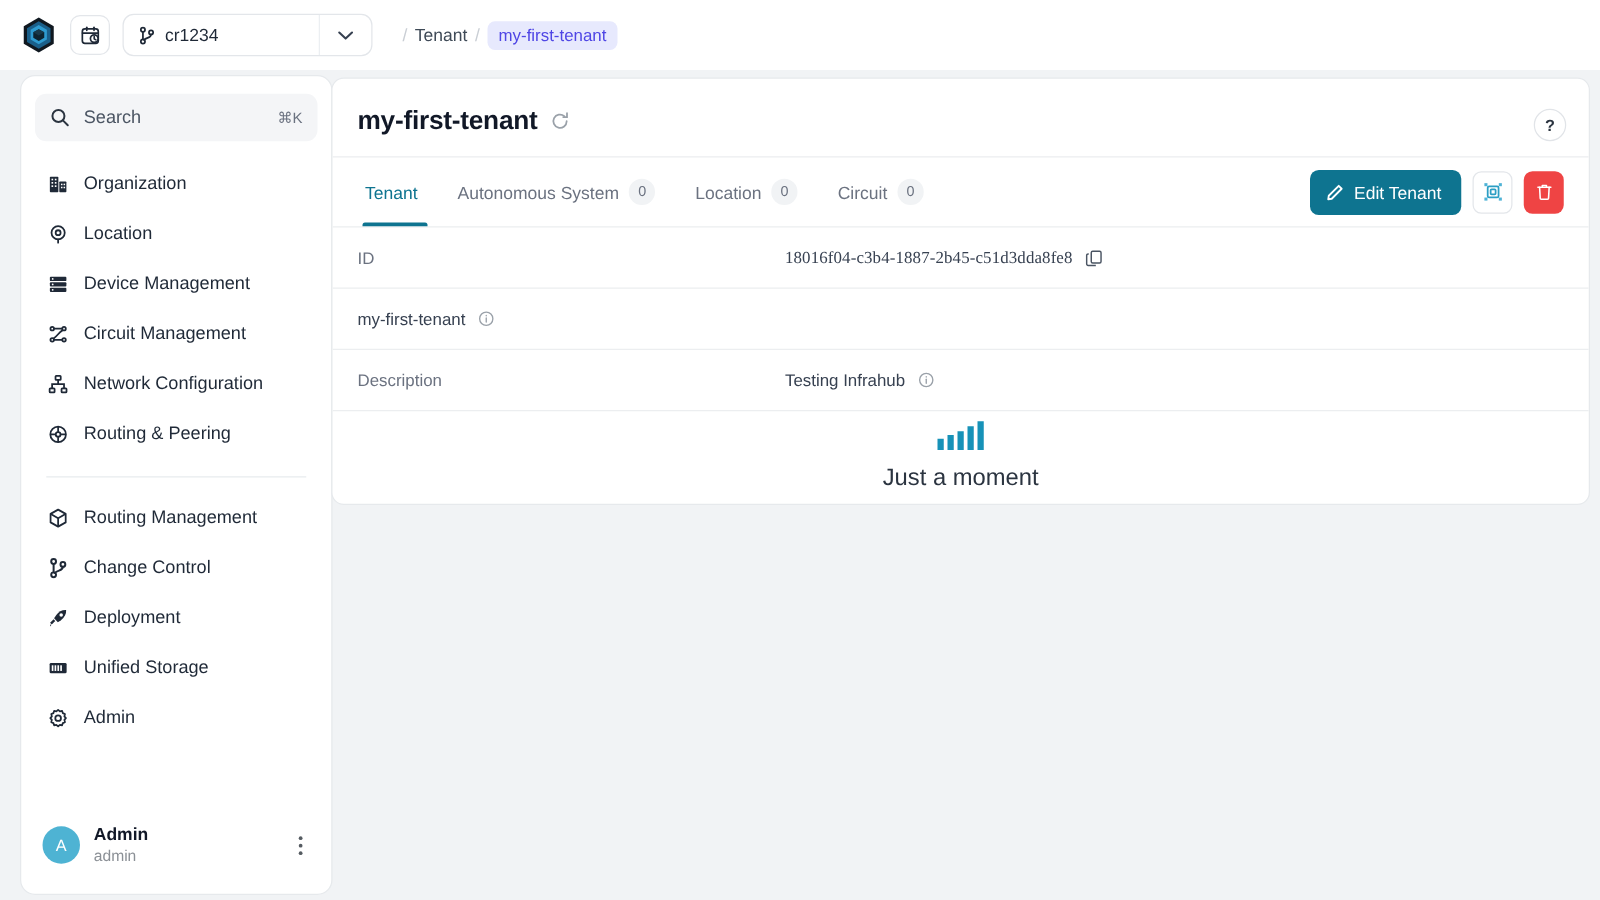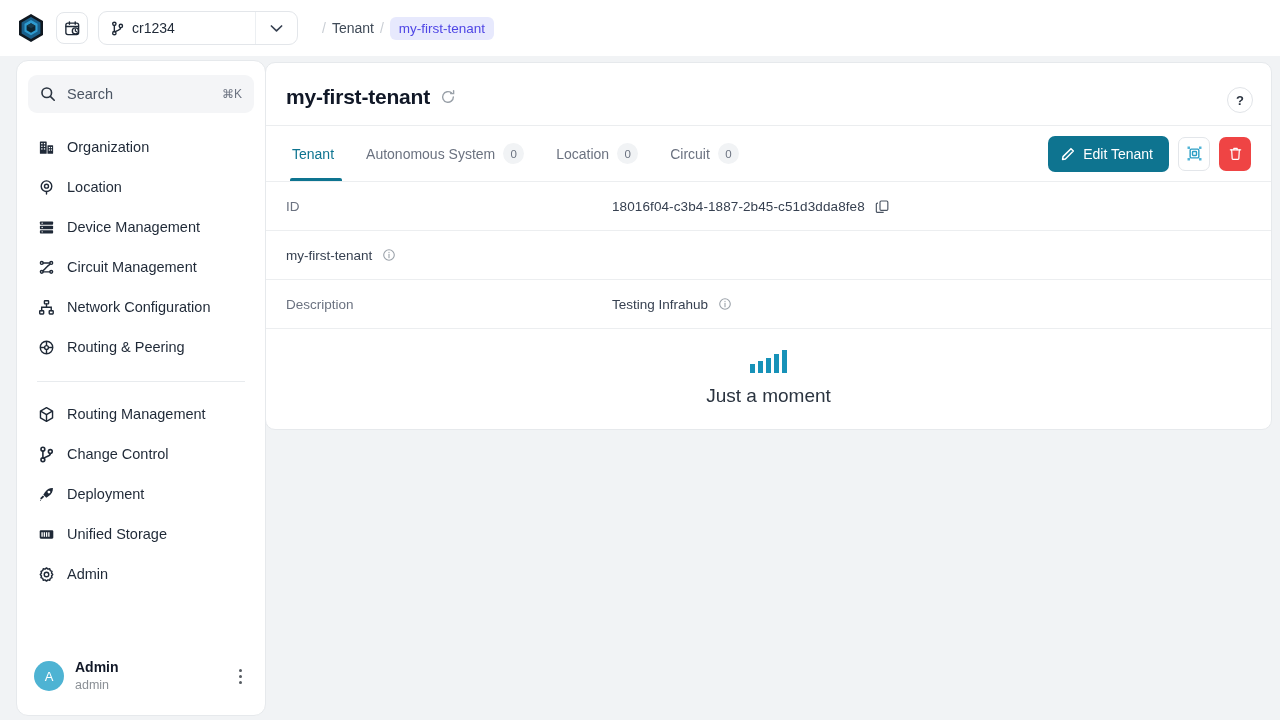--- a/index.html
+++ b/index.html
@@ -160,29 +160,30 @@
     width: 32px; height: 34px; background: #ef4444;
     border-radius: 7px;
     display: flex; align-items: center; justify-content: center;
   }
 
   
   .attr-row {
     display: flex; align-items: center;
     height: 49px; border-top: 1px solid #eceef0;
     padding: 0 20px;
+    gap: 16px;
   }
   .attr-label { width: 326px; font-size: 13.5px; color: #6b7280; flex: none; }
   .attr-value { font-size: 13.5px; color: #374151; display: flex; align-items: center; gap: 10px; }
-  .attr-value.mono { font-family: Liberation Sans, sans-serif; letter-spacing: 0.1px; }
+  .attr-value.mono { font-family: Liberation Serif, serif; letter-spacing: 0.1px; }
 
   
   .loading {
     border-top: 1px solid #eceef0;
-    height: 101px;
+    height: 75px;
     display: flex; flex-direction: column;
     align-items: center; justify-content: center; gap: 12px;
   }
   .bars { display: flex; align-items: flex-end; gap: 3px; height: 22px; }
   .bars span { width: 5px; background: #1792b8; display: block; }
   .bars span:nth-child(1) { height: 9px; }
   .bars span:nth-child(2) { height: 12px; }
   .bars span:nth-child(3) { height: 15px; }
   .bars span:nth-child(4) { height: 19px; }
   .bars span:nth-child(5) { height: 23px; }

